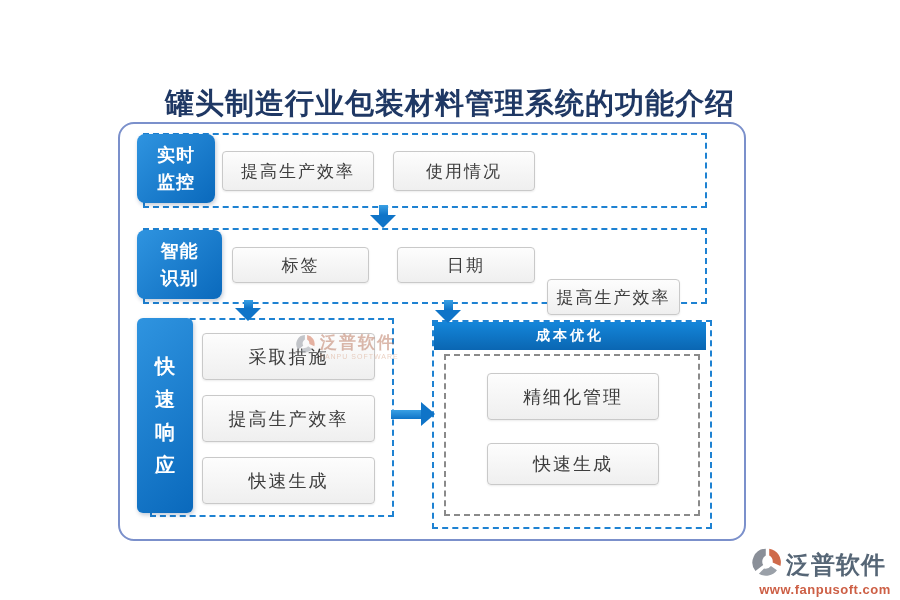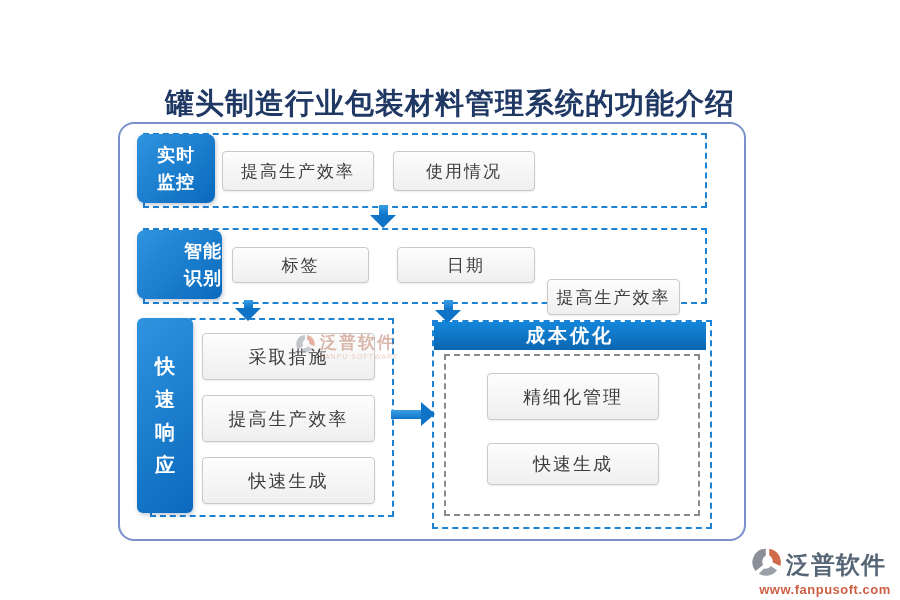--- a/index.html
+++ b/index.html
@@ -36,21 +36,21 @@
     position:absolute;display:flex;align-items:center;justify-content:center;
     background:linear-gradient(180deg,#FDFDFD 0%,#EFEFEF 100%);
     border:1px solid #C9C9C9;border-radius:4px;
     box-shadow:0 1px 2px rgba(0,0,0,.08);
     color:#3D3D3D;font-family:"Liberation Serif",serif;font-size:17px;letter-spacing:2px;
   }
   .item-box.lg{font-size:18px;}
   .header-bar{
     position:absolute;display:flex;align-items:center;justify-content:center;
     background:linear-gradient(180deg,#1486DA 0%,#0A66B2 100%);
-    color:#fff;font-weight:bold;font-size:19px;letter-spacing:3px;z-index:2;
+    color:#fff;font-weight:bold;font-size:14px;letter-spacing:3px;z-index:2;
   }
   .arr-down{position:absolute;display:flex;flex-direction:column;align-items:center;z-index:4;}
   .arr-down .stem{width:9px;background:linear-gradient(180deg,#3AA0E4,#0F74C8);}
   .arr-down .head{width:0;height:0;border-left:13px solid transparent;border-right:13px solid transparent;border-top:13px solid #0F74C8;}
   .arr-right{position:absolute;display:flex;align-items:center;z-index:4;}
   .arr-right .stem{height:9px;background:linear-gradient(180deg,#3AA0E4,#0F74C8);}
   .arr-right .head{width:0;height:0;border-top:12px solid transparent;border-bottom:12px solid transparent;border-left:14px solid #0F74C8;}
   .wm-center{
     position:absolute;left:296px;top:334px;display:flex;align-items:flex-start;gap:4px;
     opacity:.5;z-index:5;pointer-events:none;
@@ -78,21 +78,21 @@
   </div>
   <div class="item-box" style="left:222px;top:151px;width:150px;height:38px;">提高生产效率</div>
   <div class="item-box" style="left:393px;top:151px;width:140px;height:38px;">使用情况</div>
 
   <div class="arr-down" style="left:370px;top:205px;">
     <div class="stem" style="height:10px;"></div>
     <div class="head"></div>
   </div>
 
   <div class="dashed-blue" style="left:143px;top:228px;width:560px;height:72px;"></div>
-  <div class="blue-label" style="left:137px;top:230px;width:85px;height:69px;align-items:flex-end;">
+  <div class="blue-label" style="left:137px;top:230px;width:85px;height:69px;">
     <span>智能</span>
     <span>识别</span>
   </div>
   <div class="item-box" style="left:232px;top:247px;width:135px;height:34px;">标签</div>
   <div class="item-box" style="left:397px;top:247px;width:136px;height:34px;">日期</div>
   <div class="item-box" style="left:547px;top:247px;width:131px;height:34px;margin-top:32px;">提高生产效率</div>
 
   <div class="arr-down" style="left:235px;top:300px;">
     <div class="stem" style="height:8px;"></div>
     <div class="head"></div>

